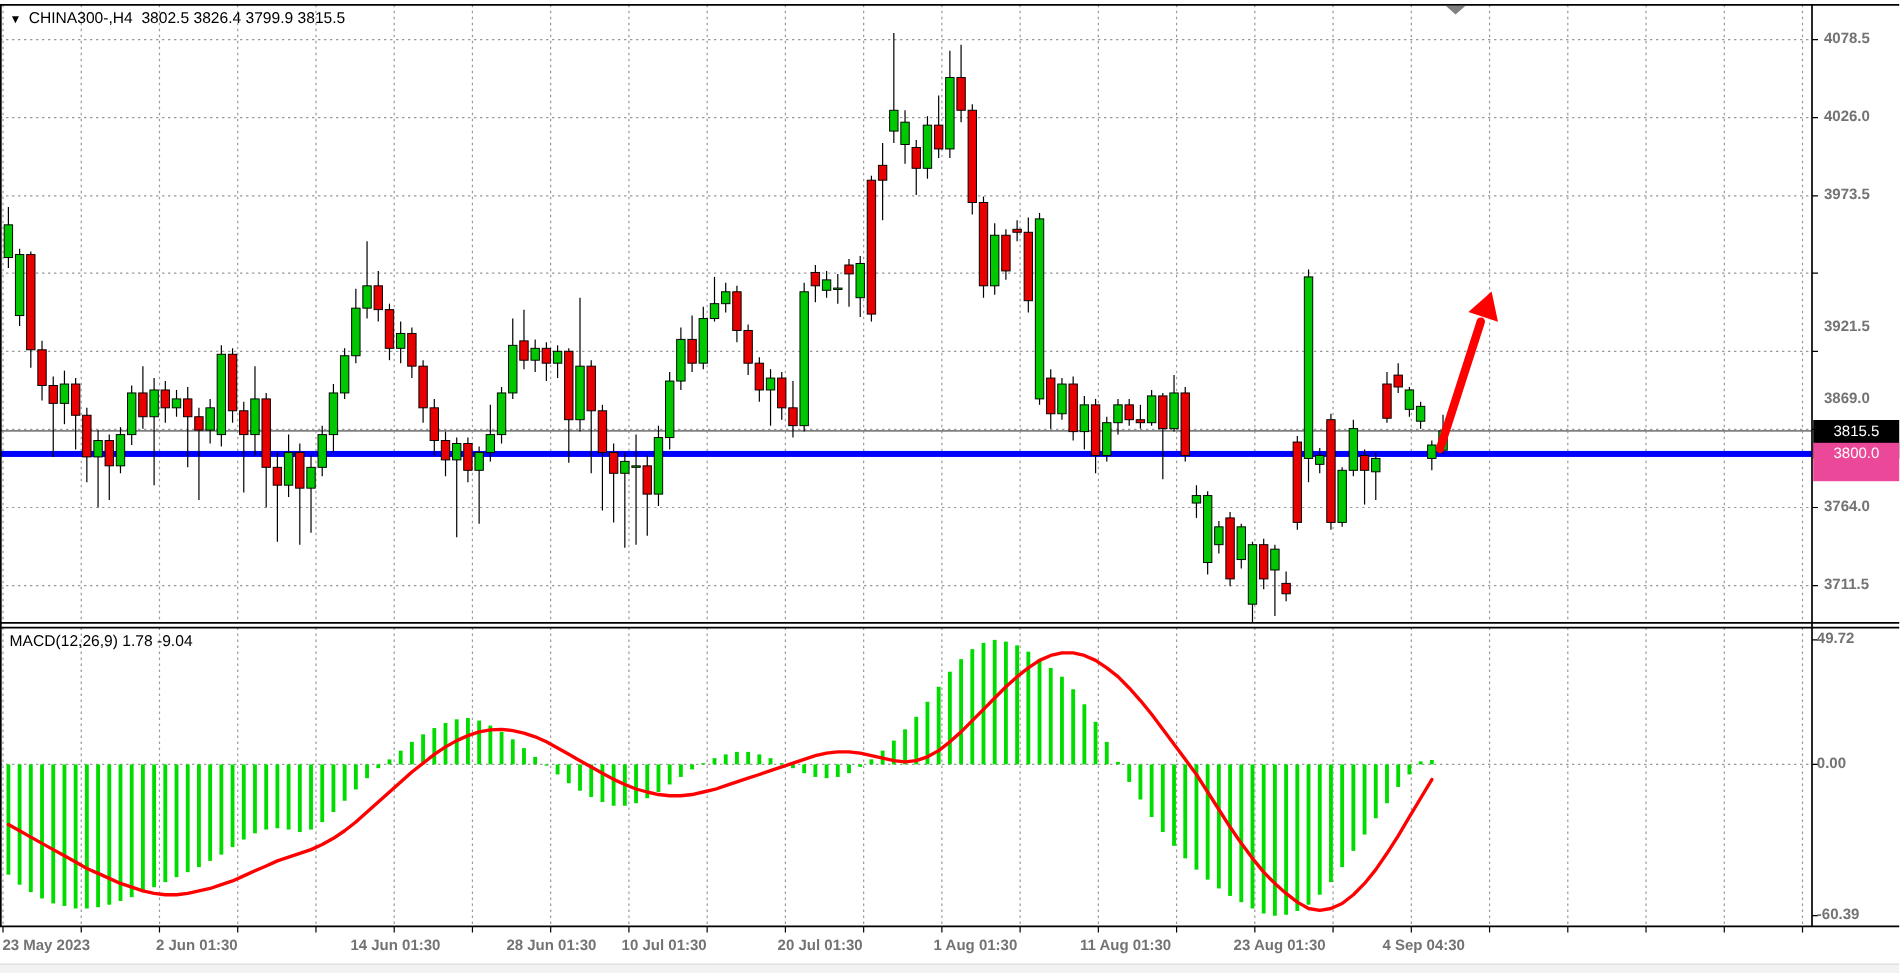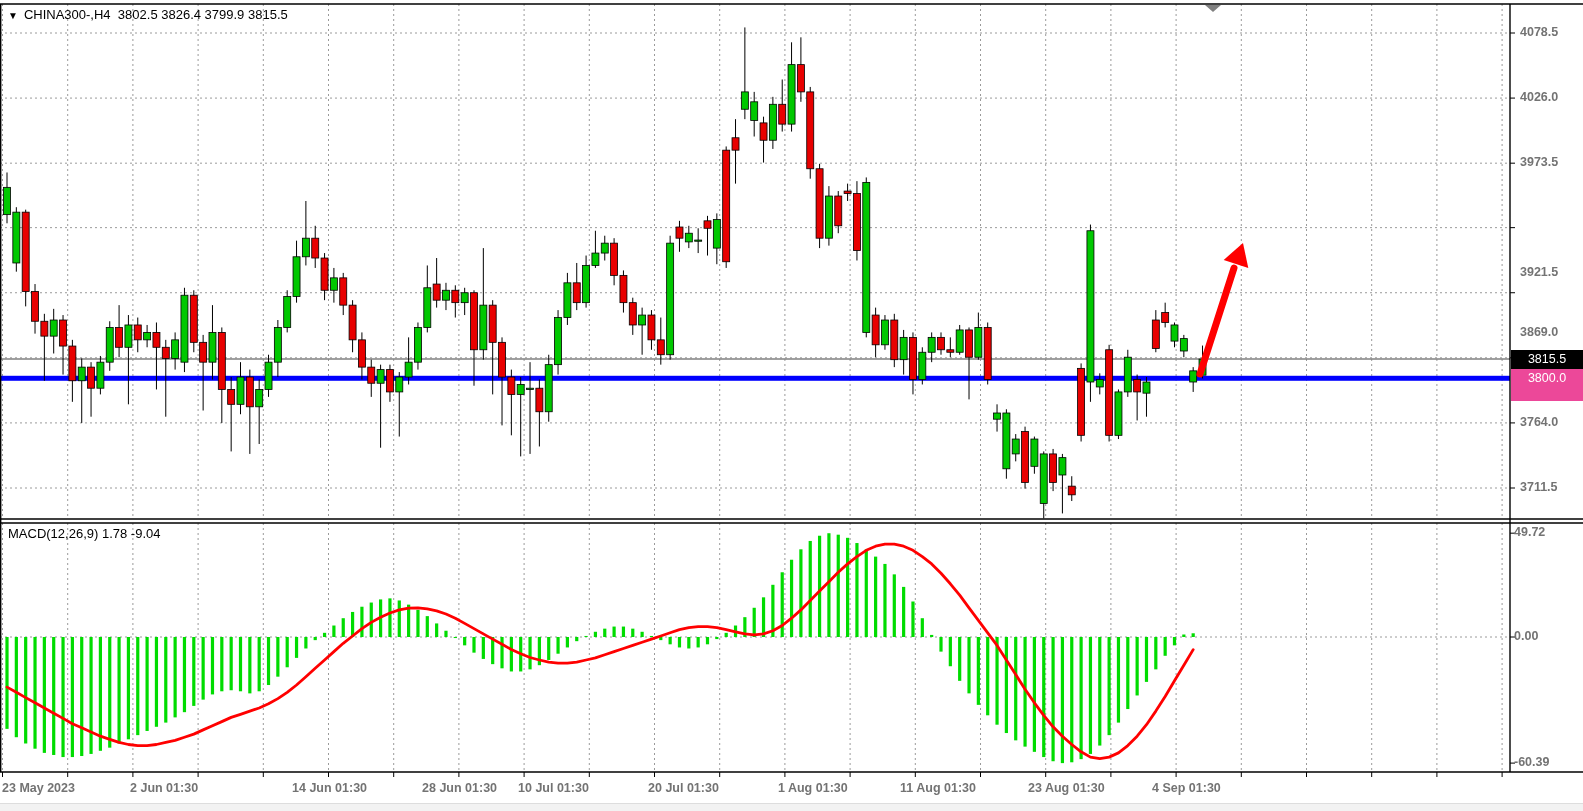--- a/index.html
+++ b/index.html
@@ -552,20 +552,20 @@
   <div id="labels-time">
       <div class="axis-label" style="left: 2px; top: 781px;">23 May 2023</div>
       <div class="axis-label" style="left: 130px; top: 781px;">2 Jun 01:30</div>
       <div class="axis-label" style="left: 276px; top: 781px; margin-left: 16px;">14 Jun 01:30</div>
       <div class="axis-label" style="left: 390px; top: 781px; margin-left: 32px;">28 Jun 01:30</div>
       <div class="axis-label" style="left: 518px; top: 781px;">10 Jul 01:30</div>
       <div class="axis-label" style="left: 648px; top: 781px;">20 Jul 01:30</div>
       <div class="axis-label" style="left: 778px; top: 781px;">1 Aug 01:30</div>
       <div class="axis-label" style="left: 900px; top: 781px;">11 Aug 01:30</div>
       <div class="axis-label" style="left: 1028px; top: 781px;">23 Aug 01:30</div>
-      <div class="axis-label" style="left: 1152px; top: 781px;">4 Sep 01:30</div>
+      <div class="axis-label" style="left: 1152px; top: 781px;">4 Sep 04:30</div>
     </div>
 
   <div class="price-box" id="last-price-box">3815.5</div>
   <div class="price-box" id="support-box">3800.0</div>
 
   <div class="bottom-strip"></div>
 </div>
 
 </body></html>

